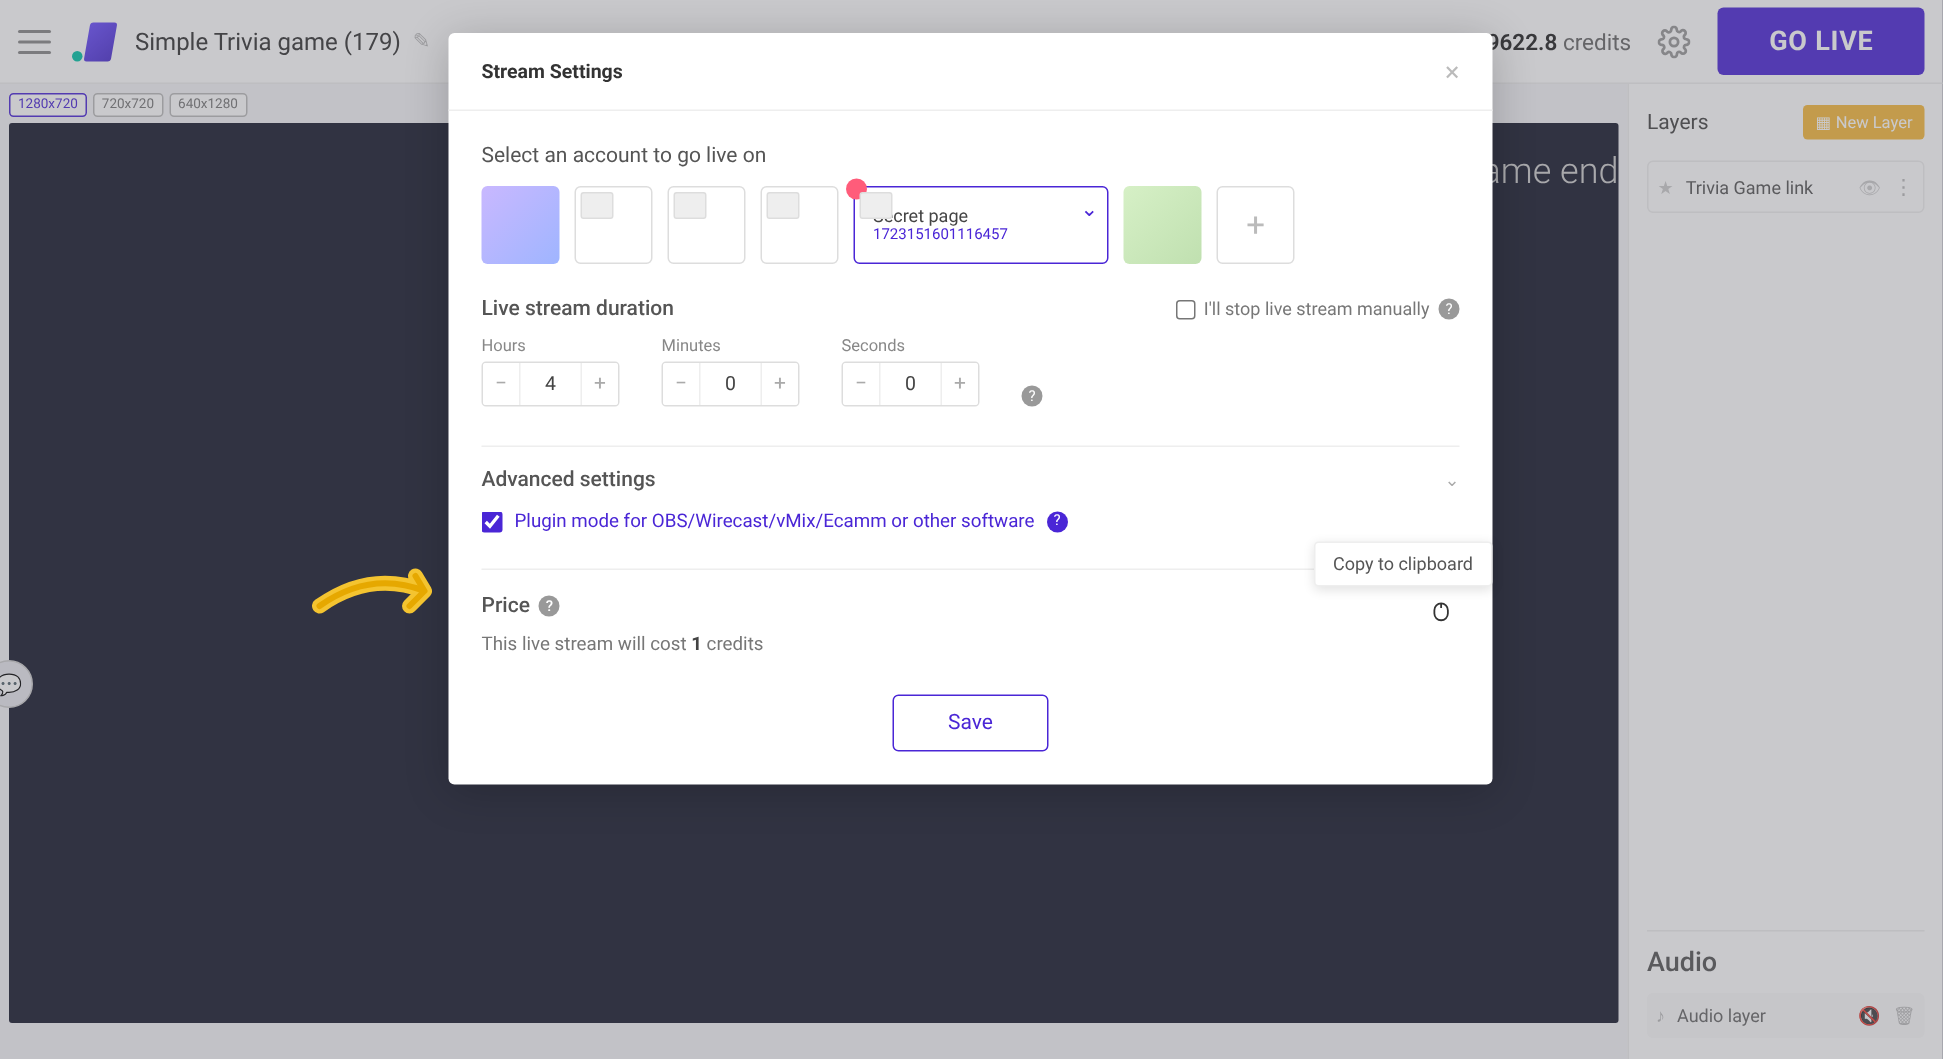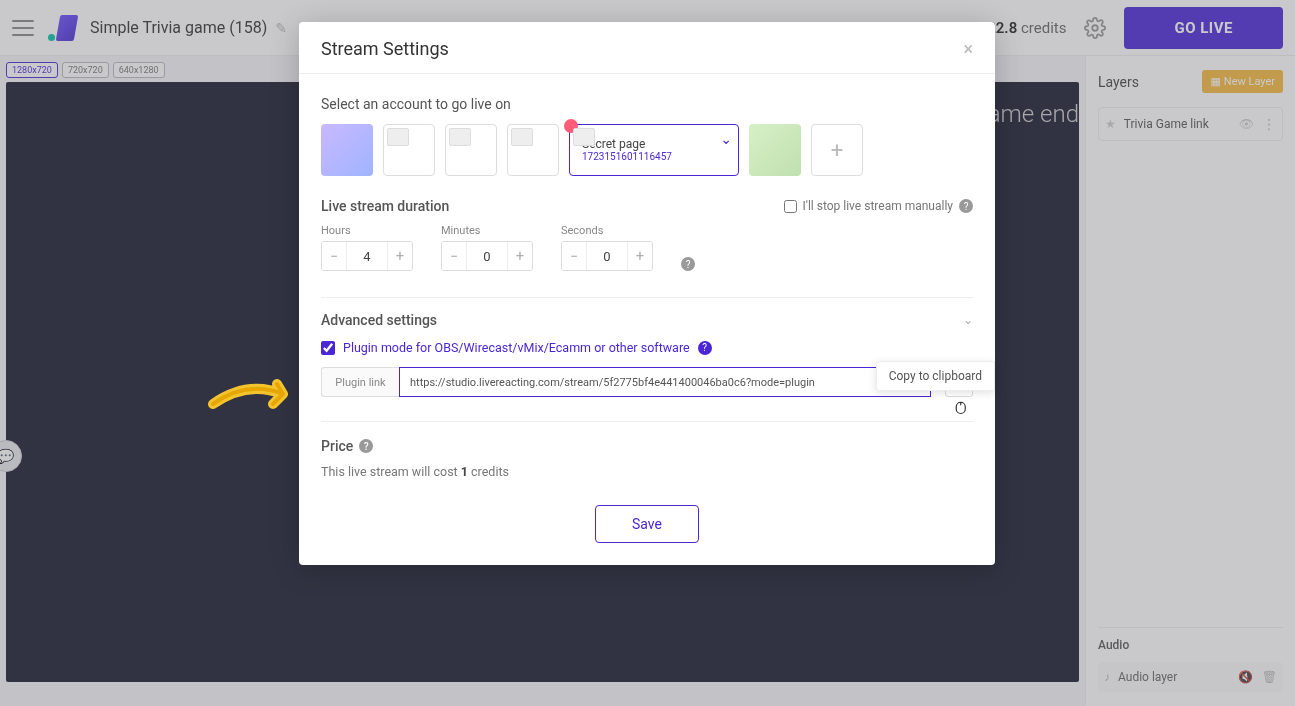--- a/index.html
+++ b/index.html
@@ -9,47 +9,47 @@
 .menu-icon span{height:2px;background:#888;border-radius:1px}
 .logo{width:30px;height:30px;position:relative;margin-right:12px}
 .logo .dot{width:7px;height:7px;border-radius:50%;background:#00c4a7;position:absolute;bottom:2px;left:0}
 .logo .sh{width:18px;height:26px;background:linear-gradient(135deg,#6a4cff,#4a2ecf);transform:skewX(-10deg);position:absolute;left:10px;top:2px;border-radius:2px}
 .proj-title{font-size:16px;color:#333;margin-right:8px}
 .edit-icon{color:#bbb;font-size:14px;cursor:pointer}
 .top-right{margin-left:auto;display:flex;align-items:center;gap:18px}
 .credits{color:#666;font-size:15px}
 .credits b{color:#222;font-weight:600}
 .gear{width:22px;height:22px;color:#999;cursor:pointer}
-.golive{background:#4a26d6;color:#fff;font-weight:700;letter-spacing:.5px;border:none;border-radius:4px;padding:12px 50px;font-size:15px;cursor:pointer}
+.golive{background:#4a26d6;color:#fff;font-weight:700;letter-spacing:.5px;border:none;border-radius:4px;padding:12px 34px;font-size:18px;cursor:pointer}
 .main{display:flex;height:650px}
 .canvas-area{flex:1;position:relative;padding:6px}
 .res-tabs{display:flex;gap:4px;margin-bottom:4px}
 .res-tab{font-size:9px;color:#777;border:1px solid #bbb;border-radius:3px;padding:2px 5px;background:#fff;cursor:pointer}
 .res-tab.active{color:#4a26d6;border-color:#4a26d6}
 .canvas{background:#16192c;height:600px;border-radius:2px;position:relative;overflow:hidden}
 .game-end{position:absolute;right:0;top:18px;color:#ccc;font-size:24px;font-weight:300}
 .chat-fab{position:absolute;left:-10px;top:384px;width:32px;height:32px;border-radius:50%;background:#e8e8ee;border:1px solid #ccc;display:flex;align-items:center;justify-content:center;color:#6a4cff;font-size:14px}
 .side{width:210px;background:#fff;border-left:1px solid #eee;padding:14px 12px;display:flex;flex-direction:column}
 .side-head{display:flex;align-items:center;justify-content:space-between;margin-bottom:14px}
 .side-head h3{font-size:14px;font-weight:400;color:#444}
 .new-layer{background:#f6b93b;color:#fff;font-size:11px;border:none;border-radius:3px;padding:5px 8px;cursor:pointer;display:flex;align-items:center;gap:3px}
 .layer-item{display:flex;align-items:center;gap:8px;padding:8px 6px;border:1px solid #eee;border-radius:4px;font-size:12px;color:#555}
 .layer-item .star{color:#ccc}
 .layer-item .eye{margin-left:auto;color:#ccc;font-size:12px}
 .layer-item .dots{color:#bbb;font-size:14px}
 .audio-sec{margin-top:auto;border-top:1px solid #eee;padding-top:10px}
-.audio-sec h3{font-size:12px;color:#555;font-weight:500;margin-bottom:10px}
+.audio-sec h3{font-size:18px;color:#555;font-weight:500;margin-bottom:10px}
 .audio-item{display:flex;align-items:center;gap:8px;padding:8px 6px;background:#fafafa;border-radius:4px;font-size:12px;color:#666}
 .audio-item .icn{color:#bbb}
 .audio-item .mute{margin-left:auto;color:#bbb;font-size:12px}
 .audio-item .del{color:#bbb;font-size:12px}
 .overlay{position:absolute;inset:0;background:rgba(100,100,110,.35)}
 .modal{position:absolute;left:299px;top:22px;width:696px;background:#fff;border-radius:4px;box-shadow:0 4px 30px rgba(0,0,0,.2)}
 .modal-head{padding:16px 22px 14px;border-bottom:1px solid #eee;display:flex;align-items:center}
-.modal-head h2{font-size:18px;font-weight:400;color:#333}
+.modal-head h2{font-size:13px;font-weight:700;color:#333}
 .close-x{margin-left:auto;color:#bbb;font-size:18px;cursor:pointer}
 .modal-body{padding:16px 22px 22px}
 .sec-label{font-size:14px;color:#555;margin:6px 0 12px}
 .accounts{display:flex;gap:10px;margin-bottom:22px}
 .acct{width:52px;height:52px;border:1px solid #ddd;border-radius:4px;background:#fff;position:relative;cursor:pointer}
 .acct .thumb{position:absolute;top:3px;left:3px;width:22px;height:18px;border:1px solid #ddd;border-radius:2px;background:#eee}
 .acct.av{background:linear-gradient(135deg,#c9b8ff,#9fb5ff);border:none}
 .acct.wide{width:170px;border:1.5px solid #4a26d6;display:flex;align-items:center;padding:6px;position:relative}
 .acct.wide .dot-badge{position:absolute;top:-6px;left:-6px;width:14px;height:14px;border-radius:50%;background:#ff5c7a}
 .acct.wide .nm{font-size:12px;color:#444;line-height:1.2;margin-left:6px}
@@ -94,21 +94,21 @@
 <div class="topbar">
   <div class="menu-icon">
       <span></span>
       <span></span>
       <span></span>
     </div>
   <div class="logo">
       <div class="dot"></div>
       <div class="sh"></div>
     </div>
-  <div class="proj-title">Simple Trivia game (158)</div>
+  <div class="proj-title">Simple Trivia game (179)</div>
   <span class="edit-icon">✎</span>
   <div class="top-right">
     <div class="credits"><b>99622.8</b> <span>credits</span></div>
     <svg class="gear" viewBox="0 0 24 24" fill="none" stroke="currentColor" stroke-width="2">
         <circle cx="12" cy="12" r="3"></circle>
         <path d="M19.4 15a1.7 1.7 0 00.3 1.8l.1.1a2 2 0 11-2.8 2.8l-.1-.1a1.7 1.7 0 00-1.8-.3 1.7 1.7 0 00-1 1.5V21a2 2 0 11-4 0v-.1a1.7 1.7 0 00-1-1.5 1.7 1.7 0 00-1.8.3l-.1.1a2 2 0 11-2.8-2.8l.1-.1a1.7 1.7 0 00.3-1.8 1.7 1.7 0 00-1.5-1H3a2 2 0 110-4h.1a1.7 1.7 0 001.5-1 1.7 1.7 0 00-.3-1.8l-.1-.1a2 2 0 112.8-2.8l.1.1a1.7 1.7 0 001.8.3H9a1.7 1.7 0 001-1.5V3a2 2 0 114 0v.1a1.7 1.7 0 001 1.5 1.7 1.7 0 001.8-.3l.1-.1a2 2 0 112.8 2.8l-.1.1a1.7 1.7 0 00-.3 1.8V9a1.7 1.7 0 001.5 1H21a2 2 0 110 4h-.1a1.7 1.7 0 00-1.5 1z"></path>
       </svg>
     <button class="golive">GO LIVE</button>
   </div>
 </div>
@@ -223,30 +223,20 @@
     <div class="adv">
       <div class="adv-head">
         <span>Advanced settings</span>
         <span class="chev">⌄</span>
       </div>
       <div class="plugin-row">
         <input type="checkbox" checked="" style="">
         <label>Plugin mode for OBS/Wirecast/vMix/Ecamm or other software</label>
         <span class="qmark blue">?</span>
       </div>
-      <div class="link-row">
-        <div class="link-lbl">Plugin link</div>
-        <input type="text" value="https://studio.livereacting.com/stream/5f2775bf4e441400046ba0c6?mode=plugin" style="">
-        <button class="copy-btn">
-          <svg width="13" height="13" viewBox="0 0 24 24" fill="none" stroke="currentColor" stroke-width="2">
-              <rect x="9" y="9" width="13" height="13" rx="2"></rect>
-              <path d="M5 15H4a2 2 0 01-2-2V4a2 2 0 012-2h9a2 2 0 012 2v1"></path>
-            </svg>
-        </button>
-      </div>
     </div>
 
     <div class="price">
       <div class="price-head">
         <span>Price</span>
         <span class="qmark">?</span>
       </div>
       <div class="price-line">
         <span>This live stream will cost </span><b>1</b><span> credits</span>
       </div>

